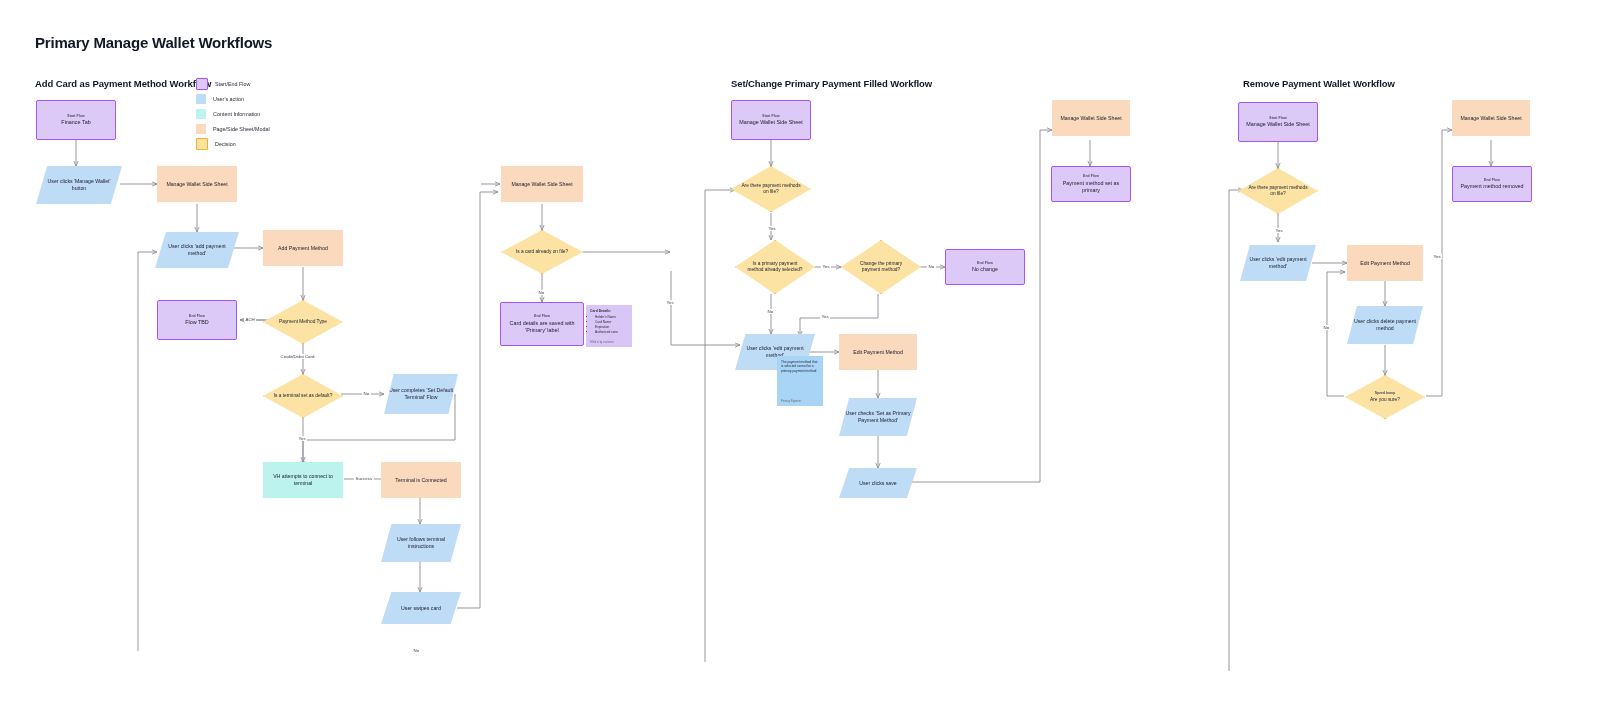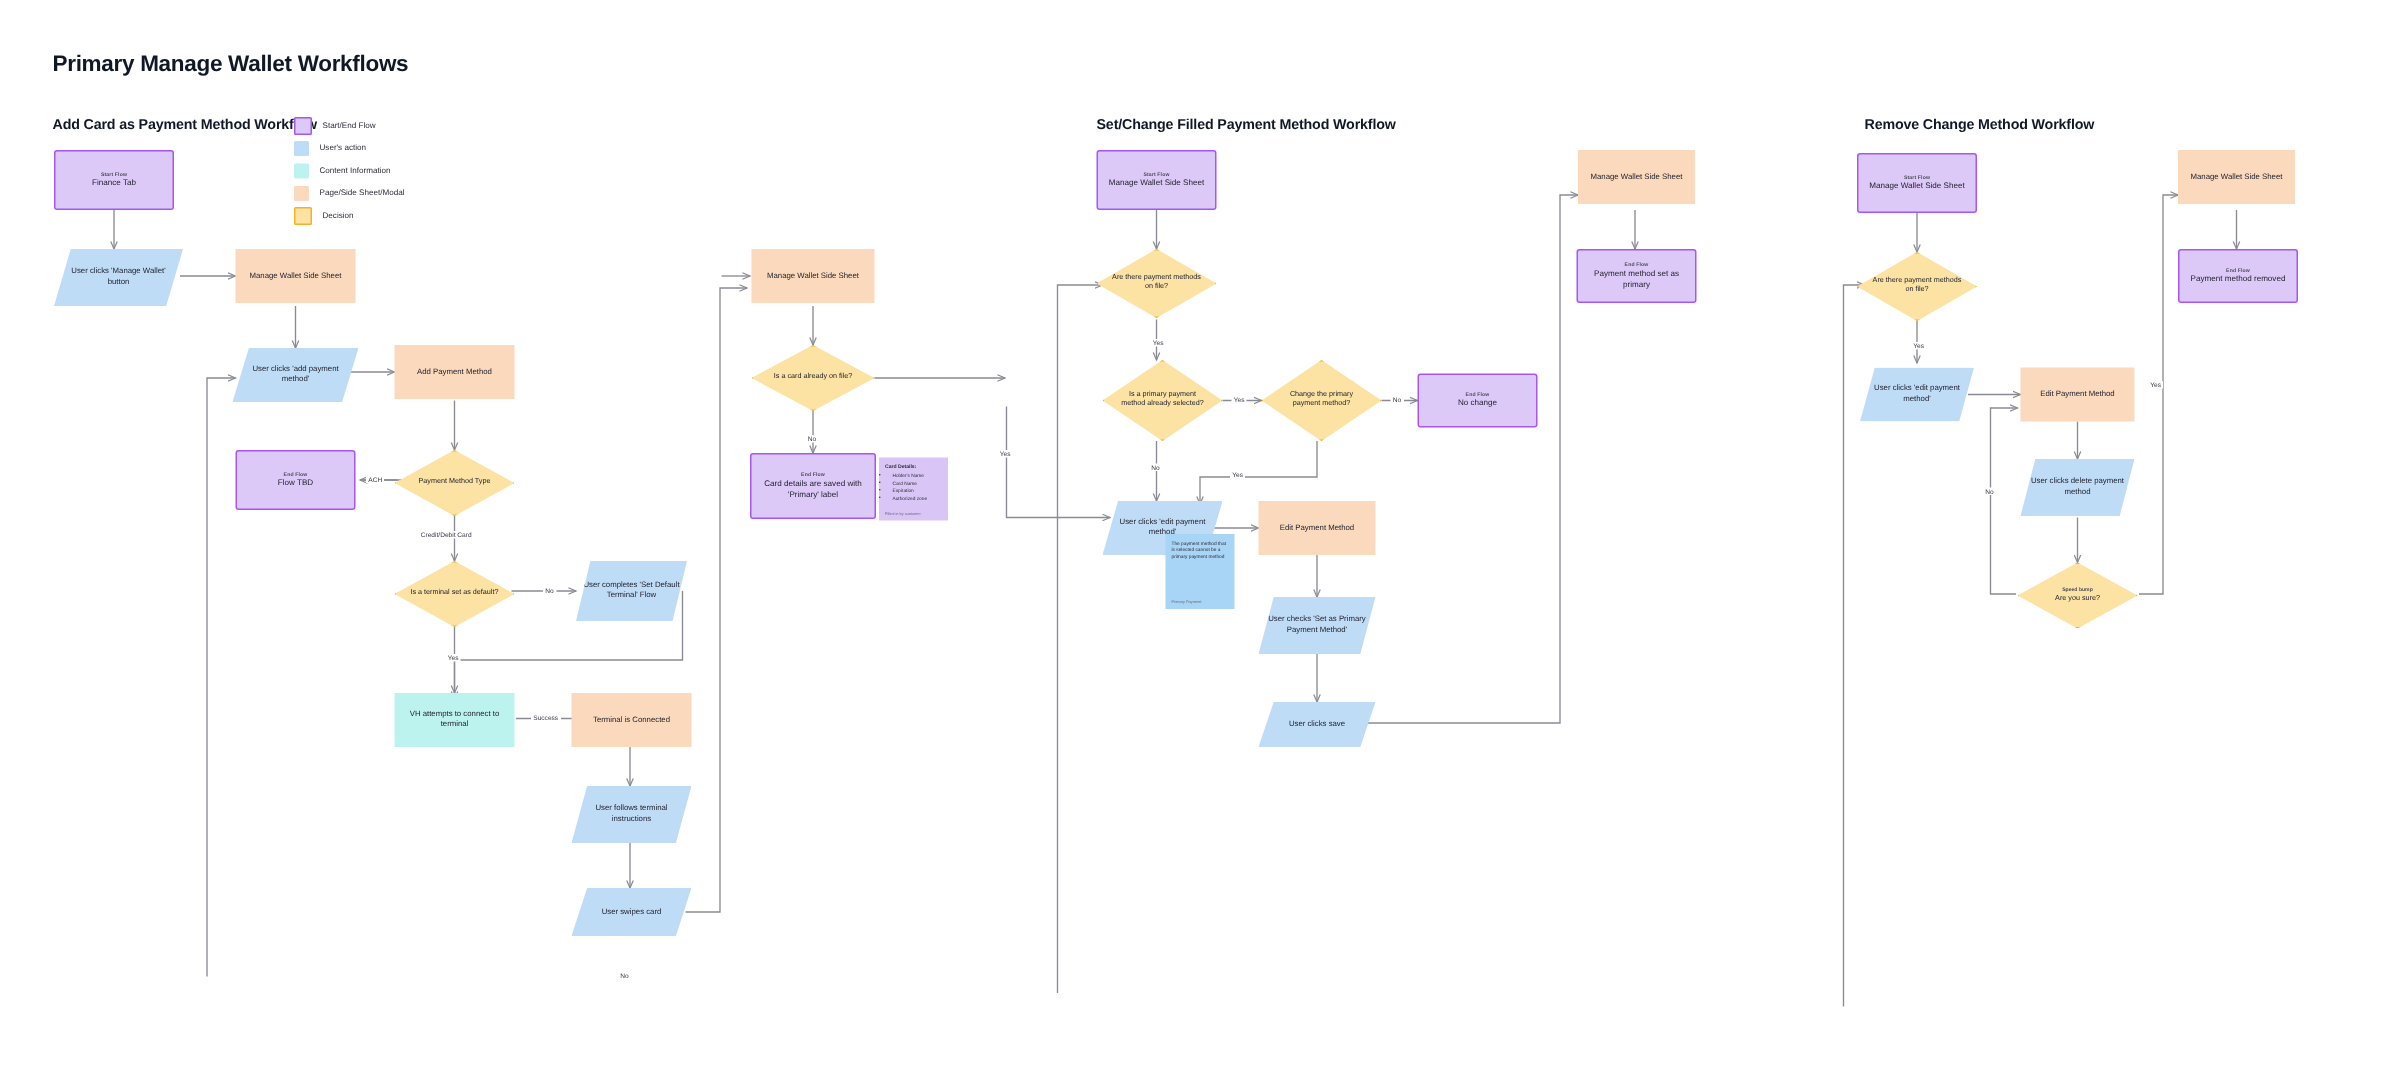--- a/index.html
+++ b/index.html
@@ -54,22 +54,22 @@
   .edge-label{position:absolute;font-size:4.4px;color:#3a3a48;background:#fff;padding:0 1.5px;white-space:nowrap;}
 </style>
 </head>
 <body>
 
 <div id="canvas">
 
   <div class="page-title">Primary Manage Wallet Workflows</div>
 
   <div class="wf-title" style="left:35px;top:78px;">Add Card as Payment Method Workflow</div>
-  <div class="wf-title" style="left:731px;top:78px;">Set/Change Filled Payment Method Workflow</div>
-  <div class="wf-title" style="left:1243px;top:78px;">Remove Change Method Workflow</div>
+  <div class="wf-title" style="left:731px;top:78px;">Set/Change Primary Payment Filled Workflow</div>
+  <div class="wf-title" style="left:1243px;top:78px;">Remove Payment Wallet Workflow</div>
 
   <div class="legend">
     <div class="legend-row">
       <span class="legend-sw" style="background:#ddc9f8;border:1px solid #a855f7;"></span>
       <span class="legend-label">Start/End Flow</span>
     </div>
     <div class="legend-row">
       <span class="legend-sw" style="background:#bfdcf7;"></span>
       <span class="legend-label">User's action</span>
     </div>

